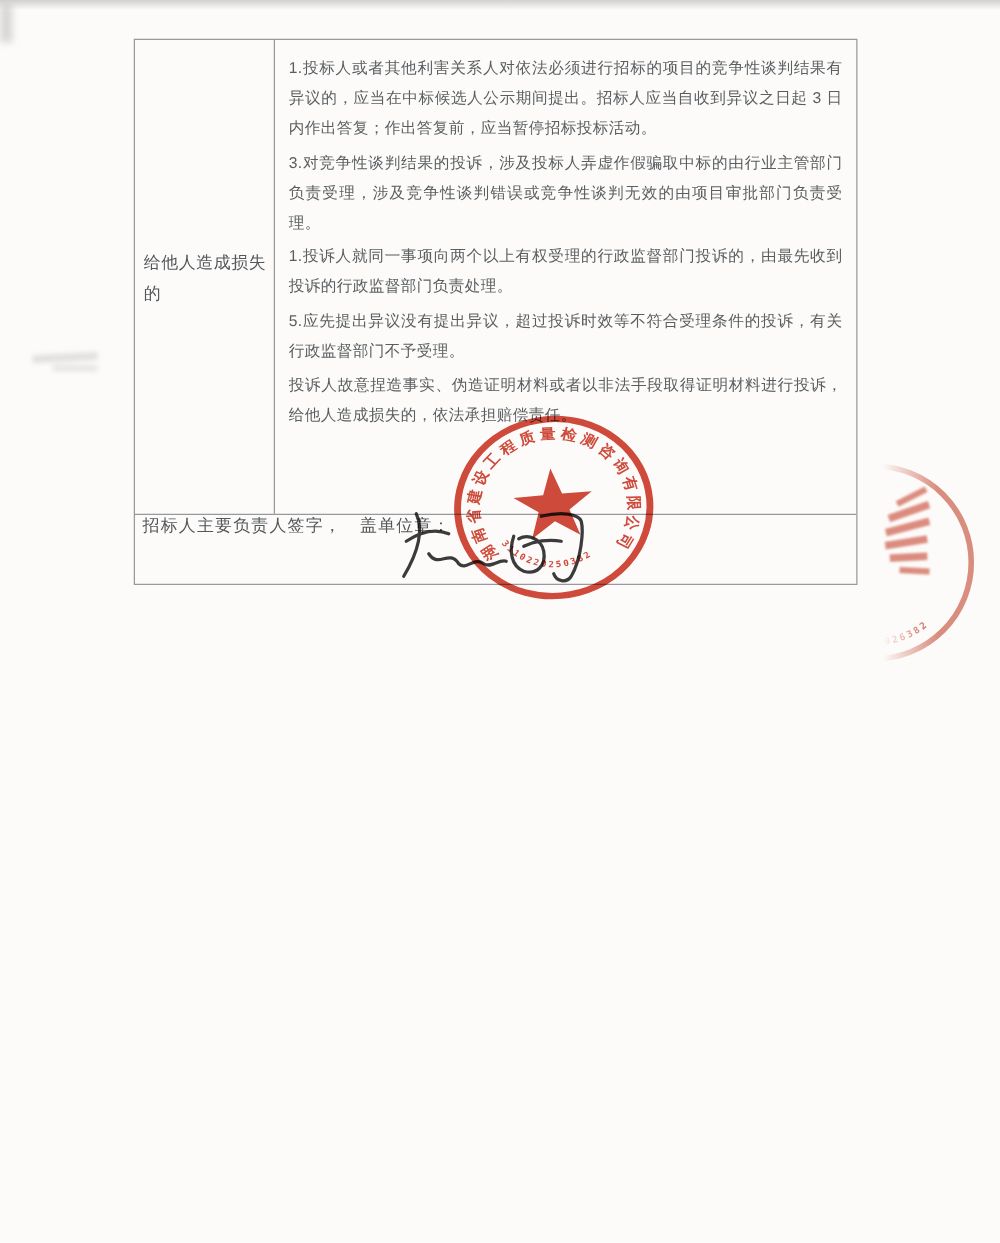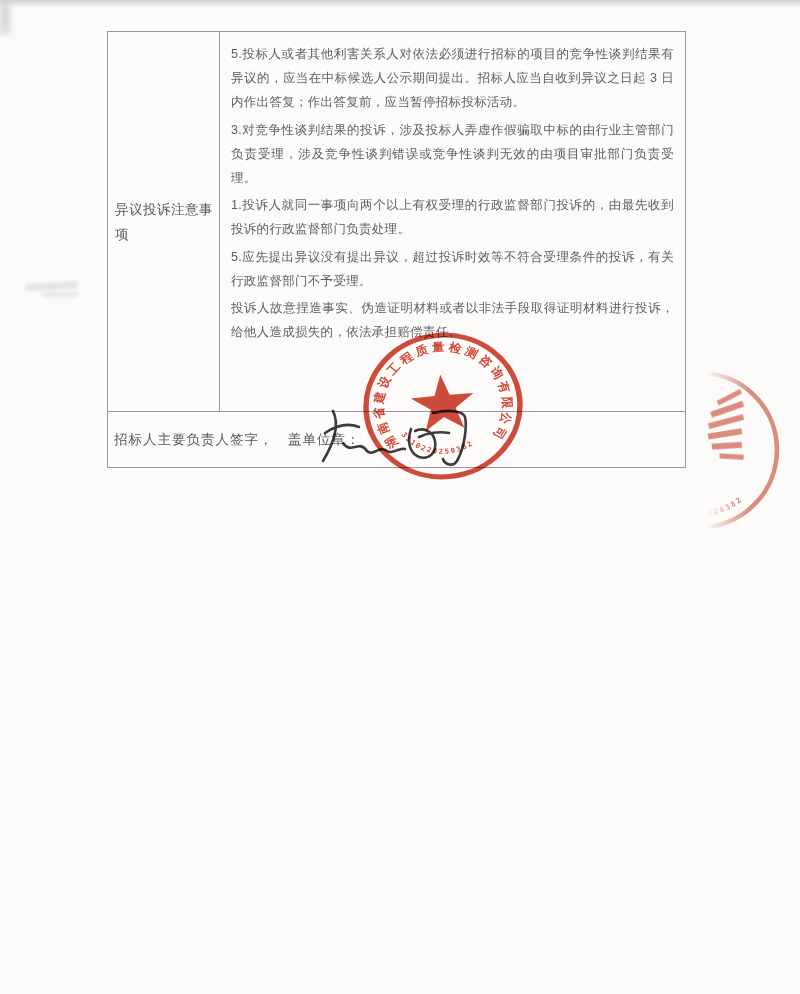--- a/index.html
+++ b/index.html
@@ -50,21 +50,21 @@
     position:absolute;left:112px;top:0;width:467px;height:379px;
     box-sizing:border-box;padding:10px 13px 0 11px;overflow:hidden;
   }
   .notes-cell p{
     margin:0 0 3px 0;
     font-size:12.5px;line-height:24.2px;color:#5a5e61;
     text-align:justify;letter-spacing:.3px;
   }
   .sign-row{
     position:absolute;left:0;right:0;top:380px;height:56px;
-    display:flex;align-items:center;box-sizing:border-box;padding-left:6px;
+    display:flex;box-sizing:border-box;padding-left:6px;
     font-size:13.5px;color:#53575a;letter-spacing:1px;
   }
   
   .seal{
     position:absolute;left:343px;top:306px;width:200px;height:200px;
     mix-blend-mode:multiply;opacity:.95;
   }
   .signature{
     position:absolute;left:315px;top:403px;width:170px;height:70px;
     mix-blend-mode:multiply;
@@ -109,25 +109,25 @@
   <div class="artifact-top"></div>
   <div class="artifact-corner"></div>
   <div class="smudge-a"></div>
   <div class="smudge-b"></div>
 
   <div class="doc-table">
     <div class="divider-v"></div>
     <div class="divider-h"></div>
 
     <div class="label-cell">
-      <span>异议投诉注意事项</span>
+      <span>给他人造成损失的</span>
     </div>
 
     <div class="notes-cell">
-      <p>5.投标人或者其他利害关系人对依法必须进行招标的项目的竞争性谈判结果有异议的，应当在中标候选人公示期间提出。招标人应当自收到异议之日起 3 日内作出答复；作出答复前，应当暂停招标投标活动。</p>
+      <p>1.投标人或者其他利害关系人对依法必须进行招标的项目的竞争性谈判结果有异议的，应当在中标候选人公示期间提出。招标人应当自收到异议之日起 3 日内作出答复；作出答复前，应当暂停招标投标活动。</p>
       <p>3.对竞争性谈判结果的投诉，涉及投标人弄虚作假骗取中标的由行业主管部门负责受理，涉及竞争性谈判错误或竞争性谈判无效的由项目审批部门负责受理。</p>
       <p>1.投诉人就同一事项向两个以上有权受理的行政监督部门投诉的，由最先收到投诉的行政监督部门负责处理。</p>
       <p>5.应先提出异议没有提出异议，超过投诉时效等不符合受理条件的投诉，有关行政监督部门不予受理。</p>
       <p>投诉人故意捏造事实、伪造证明材料或者以非法手段取得证明材料进行投诉，给他人造成损失的，依法承担赔偿责任。</p>
     </div>
 
     <div class="sign-row">
       <span>招标人主要负责人签字，　盖单位章：</span>
     </div>
   </div>

